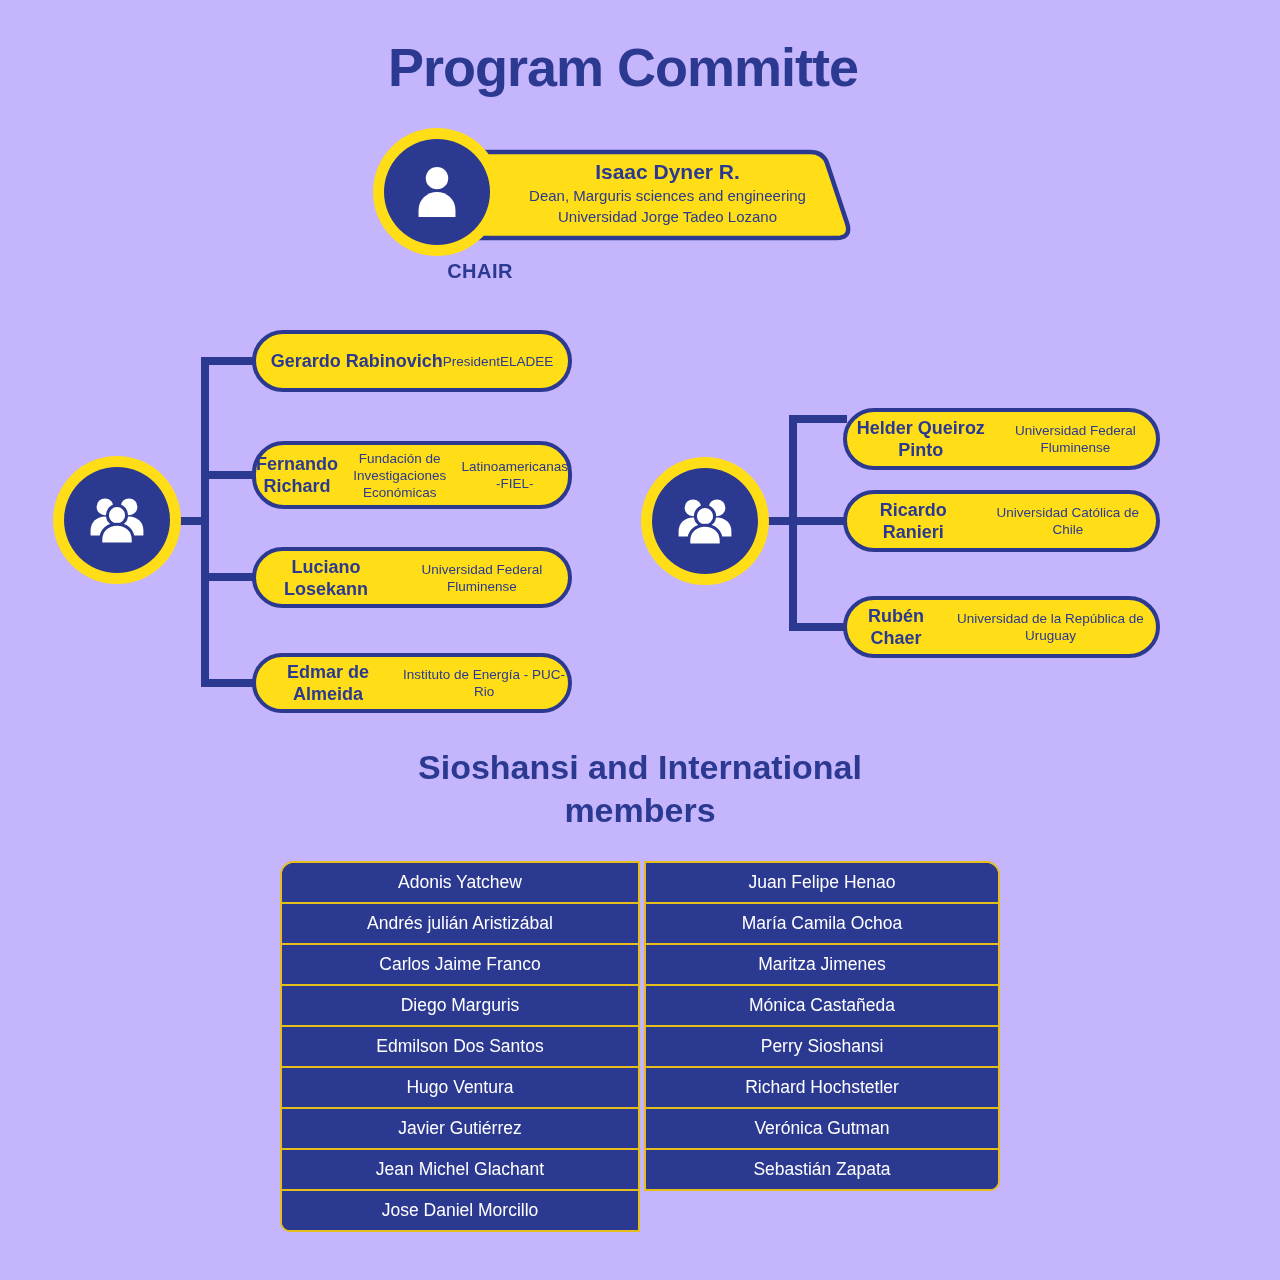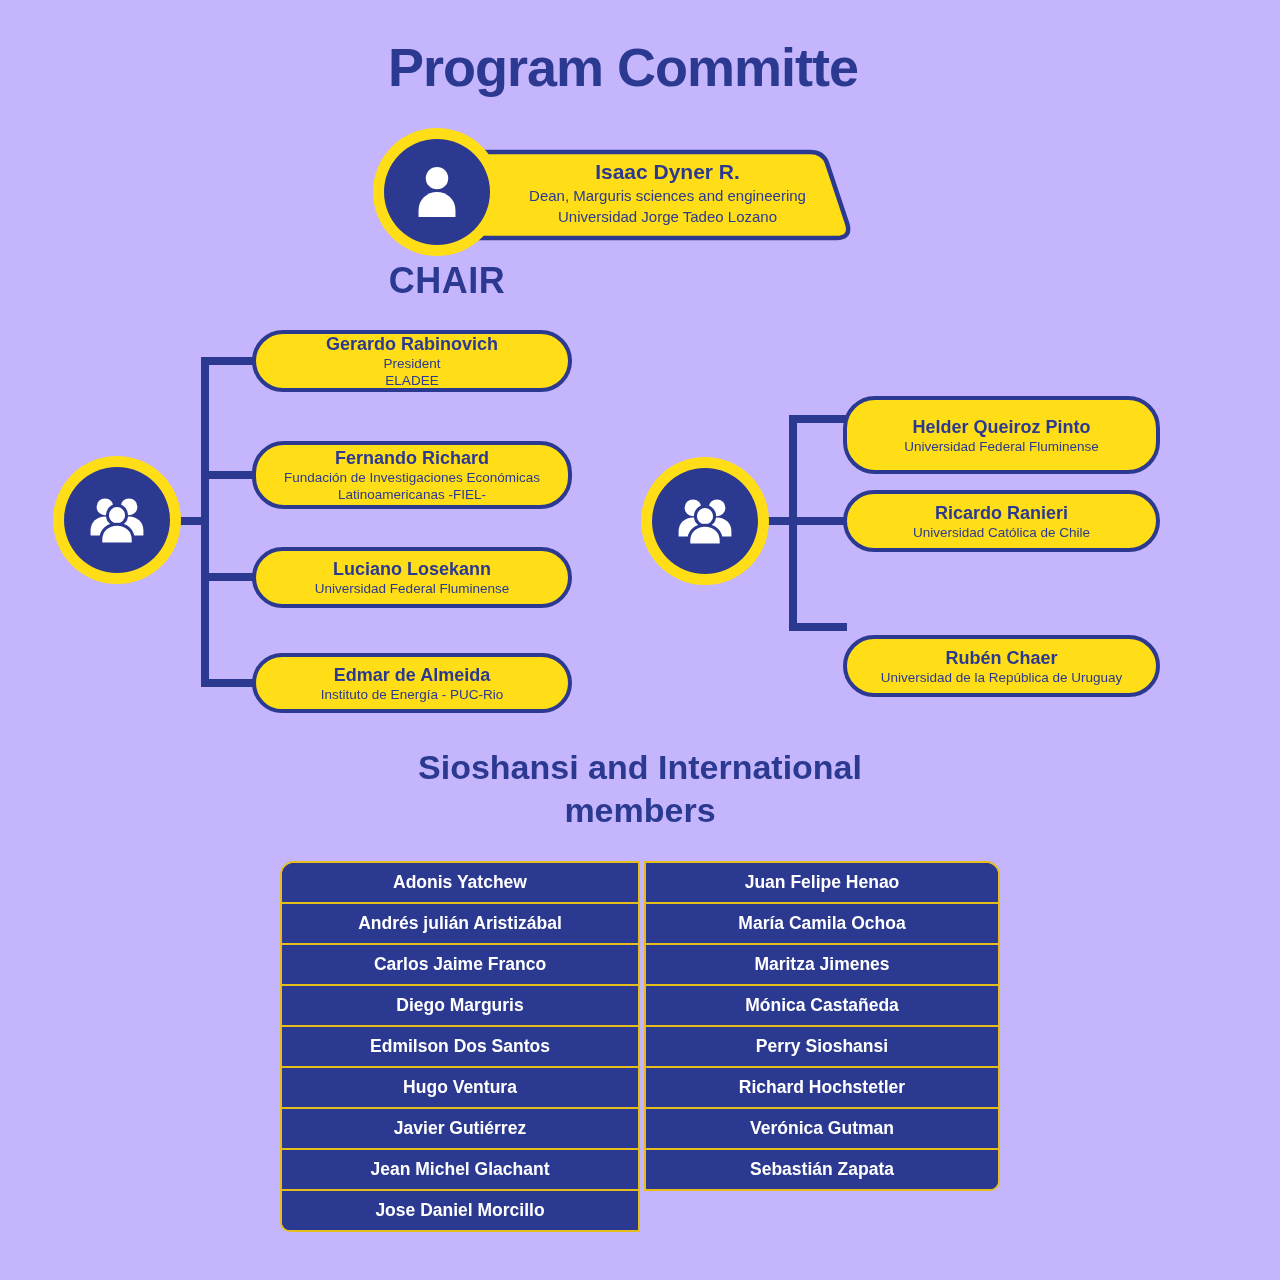--- a/index.html
+++ b/index.html
@@ -28,47 +28,47 @@
   }
   
   .banner-svg{position:absolute;left:430px;top:148px;z-index:1;}
   .banner-text{
     position:absolute;left:500px;top:158px;width:335px;text-align:center;
     color:var(--blue);z-index:2;
   }
   .banner-name{font-size:21px;font-weight:bold;line-height:27px;}
   .banner-line{font-size:15px;line-height:21px;}
   .chair-label{
-    position:absolute;left:371px;top:260px;width:152px;text-align:center;
-    font-size:36px;font-weight:bold;color:var(--blue);letter-spacing:0.5px;
+    position:absolute;left:361px;top:260px;width:152px;text-align:right;
+    font-size:20px;font-weight:bold;color:var(--blue);letter-spacing:0.5px;
   }
   
   .member-box{
     position:absolute;background:var(--yellow);border:4px solid var(--blue);
-    border-radius:32px;box-sizing:border-box;display:flex;flex-direction:column;
+    border-radius:32px;box-sizing:border-box;display:flex;flex-direction:row;
     align-items:center;justify-content:center;text-align:center;color:var(--blue);z-index:2;
   }
   .member-name{font-size:18px;font-weight:bold;line-height:22px;}
   .member-sub{font-size:13.5px;line-height:17px;}
   
   .conn{position:absolute;background:var(--blue);z-index:1;}
   
   .section-heading{
     position:absolute;left:280px;top:746px;width:720px;text-align:center;
     font-size:34px;font-weight:bold;color:var(--blue);line-height:43px;
   }
   .table-col{
     position:absolute;top:861px;border:2px solid var(--line);box-sizing:border-box;
     overflow:hidden;background:var(--blue);
   }
   .table-col.left{left:280px;width:360px;border-radius:14px 0 0 10px;}
   .table-col.right{left:644px;width:356px;border-radius:0 14px 10px 0;}
   .cell{
     height:39px;background:var(--blue);border-bottom:2px solid var(--line);
-    color:var(--white);font-size:17.5px;font-weight:bold;line-height:39px;text-align:center;
+    color:var(--white);font-size:17.5px;font-weight:normal;line-height:39px;text-align:center;
   }
   .cell:last-child{border-bottom:none;}
 </style>
 </head>
 <body>
 
 <div id="canvas">
 
   <div class="title">Program Committe</div>
 
@@ -142,29 +142,29 @@
         <circle cx="40" cy="28" r="14" fill="#fff"></circle>
         <path d="M16 76 v-9 c0 -14 11 -23 24 -23 s24 9 24 23 v9 z" fill="#fff"></path>
         <circle cx="80" cy="28" r="14" fill="#fff"></circle>
         <path d="M56 76 v-9 c0 -14 11 -23 24 -23 s24 9 24 23 v9 z" fill="#fff"></path>
         <circle cx="60" cy="42" r="16" fill="#fff" stroke="var(--blue)" stroke-width="5"></circle>
         <path d="M33 90 v-7 c0 -16 12 -26 27 -26 s27 10 27 26 v7 z" fill="#fff" stroke="var(--blue)" stroke-width="5"></path>
       </svg>
     </div>
   </div>
 
-  <div class="member-box" style="left:843px;top:396px;width:317px;height:78px;">
+  <div class="member-box" style="left:843px;top:408px;width:317px;height:62px;">
     <div class="member-name">Helder Queiroz Pinto</div>
     <div class="member-sub">Universidad Federal Fluminense</div>
   </div>
   <div class="member-box" style="left:843px;top:490px;width:317px;height:62px;">
     <div class="member-name">Ricardo Ranieri</div>
     <div class="member-sub">Universidad Católica de Chile</div>
   </div>
-  <div class="member-box" style="left:843px;top:596px;width:317px;height:62px;margin-top:39px;">
+  <div class="member-box" style="left:843px;top:596px;width:317px;height:62px;">
     <div class="member-name">Rubén Chaer</div>
     <div class="member-sub">Universidad de la República de Uruguay</div>
   </div>
 
   <div class="section-heading">
     <div>Sioshansi and International</div>
     <div>members</div>
   </div>
 
   <div class="table-col left">

